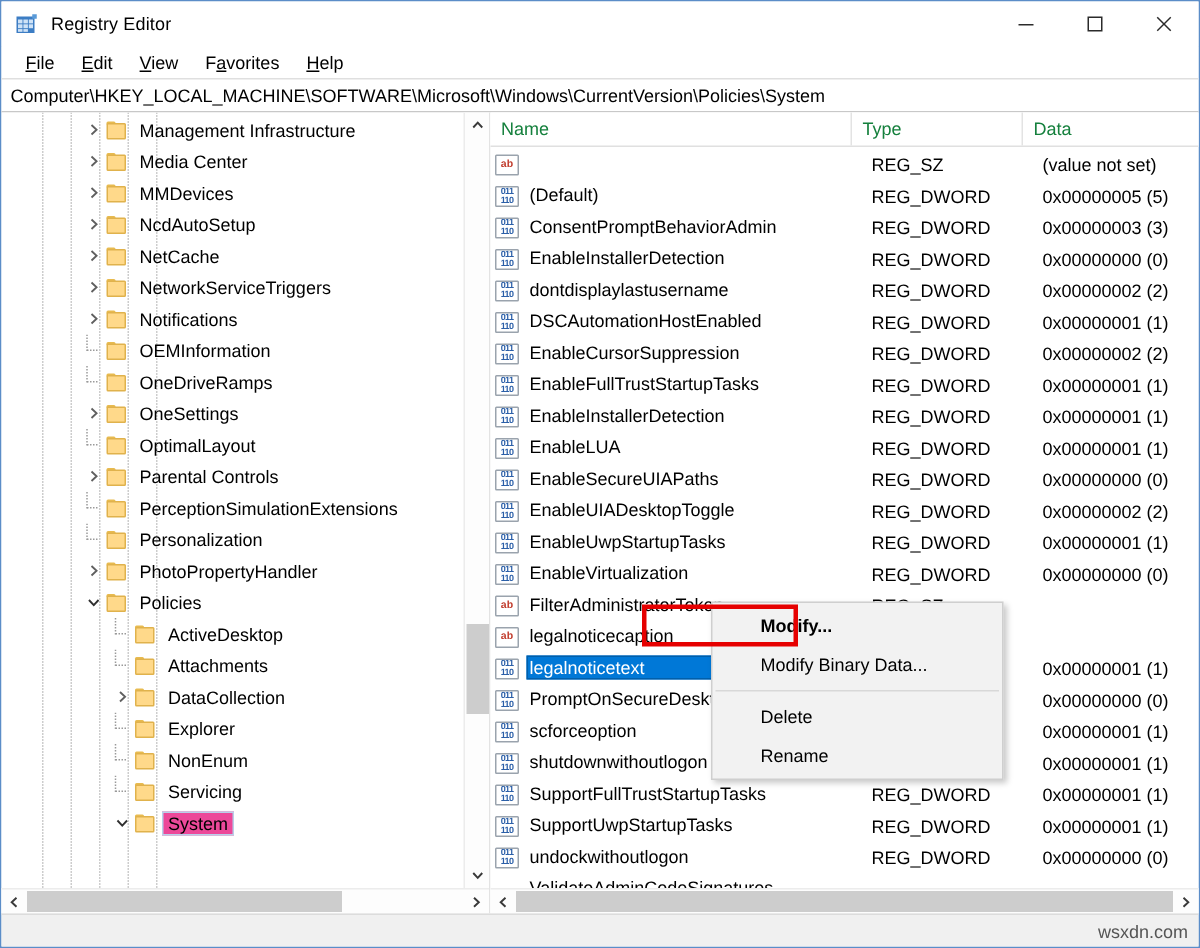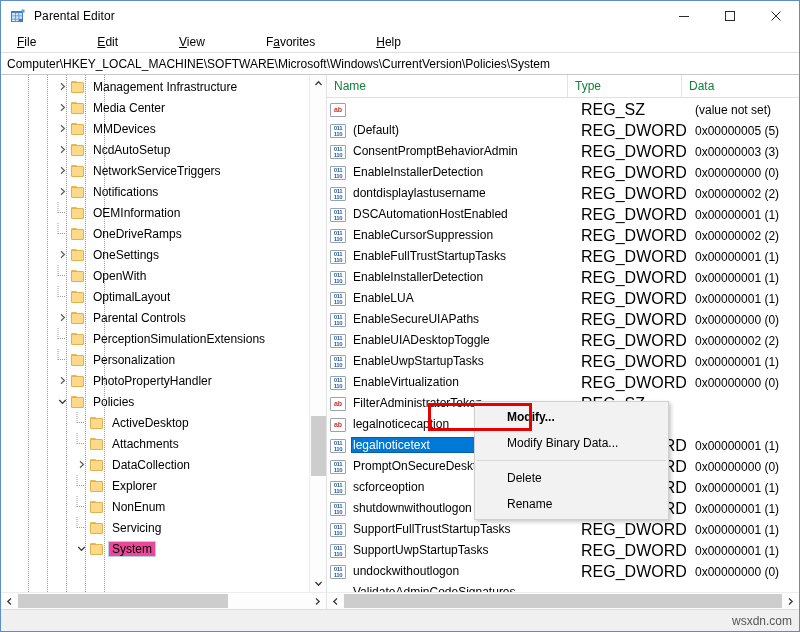--- a/index.html
+++ b/index.html
@@ -64,21 +64,20 @@
   .winbtn svg { display: block; }
 
   
   .menubar {
     height: 21px;
     flex: 0 0 21px;
     display: flex;
     align-items: center;
     padding-left: 7px;
     background: #ffffff;
-    gap: 43px;
   }
   .menuitem {
     font-size: 12px;
     padding: 2px 9px 2px 9px;
     color: #000;
     white-space: nowrap;
   }
   .menuitem u { text-underline-offset: 1px; }
 
   
@@ -323,21 +322,21 @@
   }
   .lrow.selected .lname {
     background: #0078d7;
     color: #ffffff;
     border: 1px solid #005fab;
     padding: 0 1px;
     width: 226px;
     display: inline-block;
   }
   .ltype {
-    font-size: 16px;
+    font-size: 12px;
     color: #000;
     width: 114px;
     flex: 0 0 114px;
     overflow: hidden;
   }
   .ldata {
     font-size: 12px;
     color: #000;
     flex: 1 1 auto;
     overflow: hidden;
@@ -407,21 +406,21 @@
         <rect x="5.6" y="5" width="3" height="2.6" fill="#cfe3f7"></rect>
         <rect x="9.2" y="5" width="2.8" height="2.6" fill="#cfe3f7"></rect>
         <rect x="2" y="8.2" width="3" height="2.6" fill="#cfe3f7"></rect>
         <rect x="5.6" y="8.2" width="3" height="2.6" fill="#cfe3f7"></rect>
         <rect x="9.2" y="8.2" width="2.8" height="2.6" fill="#cfe3f7"></rect>
         <rect x="2" y="11.4" width="3" height="1.8" fill="#cfe3f7"></rect>
         <rect x="5.6" y="11.4" width="3" height="1.8" fill="#cfe3f7"></rect>
         <rect x="11.5" y="1.5" width="3" height="3" fill="#5a9ad8"></rect>
       </svg>
     </div>
-    <div class="title-text">Parental Editor</div>
+    <div class="title-text">Registry Editor</div>
     <div class="winbtns">
       <div class="winbtn">
         <svg width="12" height="12" viewBox="0 0 12 12">
             <line x1="1" y1="6.5" x2="11" y2="6.5" stroke="#2b2b2b" stroke-width="1"></line>
           </svg>
       </div>
       <div class="winbtn">
         <svg width="12" height="12" viewBox="0 0 12 12">
             <rect x="1.5" y="1.5" width="9" height="9" fill="none" stroke="#2b2b2b" stroke-width="1"></rect>
           </svg>
@@ -514,20 +513,33 @@
                 <div style="flex: 0 0 8px;"></div>
                 <div class="chev">
                   <svg width="9" height="9" viewBox="0 0 9 9">
                     <polyline points="3,1.3 6.4,4.5 3,7.7" fill="none" stroke="#606060" stroke-width="1.25"></polyline>
                   </svg>
                 </div>
                 <div class="folder">
                   <div class="f-tab"></div>
                   <div class="f-body"></div>
                 </div>
+                <div class="tlabel">NetCache</div>
+              </div>
+              <div class="trow">
+                <div style="flex: 0 0 8px;"></div>
+                <div class="chev">
+                  <svg width="9" height="9" viewBox="0 0 9 9">
+                    <polyline points="3,1.3 6.4,4.5 3,7.7" fill="none" stroke="#606060" stroke-width="1.25"></polyline>
+                  </svg>
+                </div>
+                <div class="folder">
+                  <div class="f-tab"></div>
+                  <div class="f-body"></div>
+                </div>
                 <div class="tlabel">NetworkServiceTriggers</div>
               </div>
               <div class="trow">
                 <div style="flex: 0 0 8px;"></div>
                 <div class="chev">
                   <svg width="9" height="9" viewBox="0 0 9 9">
                     <polyline points="3,1.3 6.4,4.5 3,7.7" fill="none" stroke="#606060" stroke-width="1.25"></polyline>
                   </svg>
                 </div>
                 <div class="folder">
@@ -569,34 +581,20 @@
                 <div class="chev">
                   <svg width="9" height="9" viewBox="0 0 9 9">
                     <polyline points="3,1.3 6.4,4.5 3,7.7" fill="none" stroke="#606060" stroke-width="1.25"></polyline>
                   </svg>
                 </div>
                 <div class="folder">
                   <div class="f-tab"></div>
                   <div class="f-body"></div>
                 </div>
                 <div class="tlabel">OneSettings</div>
-              </div>
-              <div class="trow">
-                <div style="flex: 0 0 8px;"></div>
-                <div class="chev">
-                  <svg width="11" height="21" viewBox="0 0 11 21">
-                    <line x1="1" y1="0" x2="1" y2="11" stroke="#9a9a9a" stroke-width="1" stroke-dasharray="1,1"></line>
-                    <line x1="1" y1="10.5" x2="8" y2="10.5" stroke="#9a9a9a" stroke-width="1" stroke-dasharray="1,1"></line>
-                  </svg>
-                </div>
-                <div class="folder">
-                  <div class="f-tab"></div>
-                  <div class="f-body"></div>
-                </div>
-                <div class="tlabel">OpenWith</div>
               </div>
               <div class="trow">
                 <div style="flex: 0 0 8px;"></div>
                 <div class="chev">
                   <svg width="11" height="21" viewBox="0 0 11 21">
                     <line x1="1" y1="0" x2="1" y2="11" stroke="#9a9a9a" stroke-width="1" stroke-dasharray="1,1"></line>
                     <line x1="1" y1="10.5" x2="8" y2="10.5" stroke="#9a9a9a" stroke-width="1" stroke-dasharray="1,1"></line>
                   </svg>
                 </div>
                 <div class="folder">

